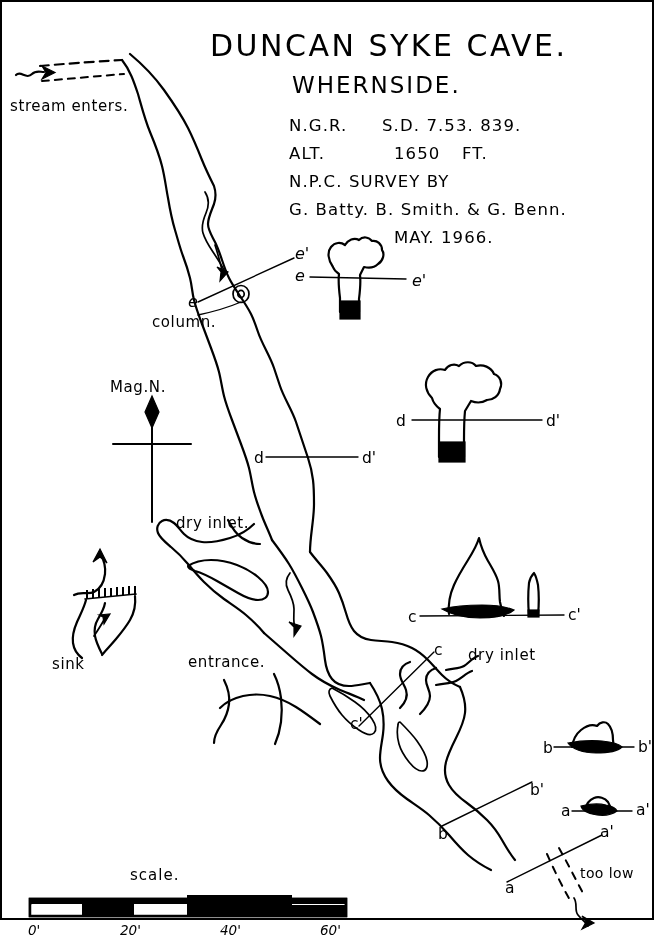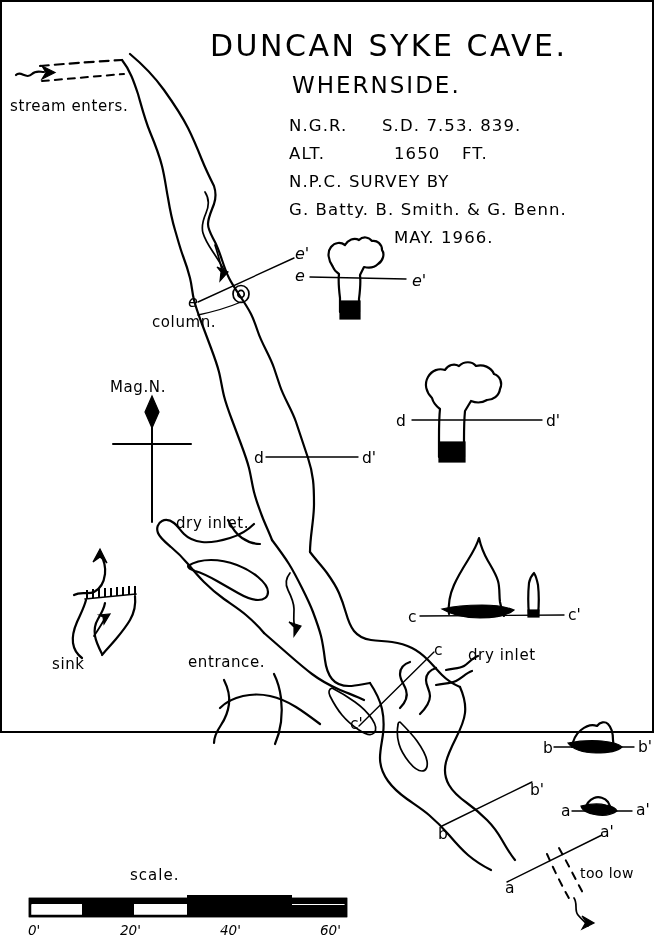--- a/index.html
+++ b/index.html
@@ -1,18 +1,18 @@
 <!DOCTYPE html>
 <html><head>
 <meta charset="utf-8">
 <style>
   html,body{margin:0;padding:0;background:#ffffff;}
   body{width:654px;height:944px;overflow:hidden;
        font-family:"DejaVu Sans", sans-serif;}
-  #sheet{position:relative;width:654px;height:733px;background:#ffffff;
+  #sheet{position:relative;width:654px;height:920px;background:#ffffff;
          box-sizing:border-box;border:2px solid #000;}
   svg{display:block;position:absolute;left:0;top:0;}
   .ink{fill:none;stroke:#000;stroke-linecap:round;stroke-linejoin:round;}
   .pw{stroke-width:2.2;}
   .pw-thin{stroke-width:1.7;}
   .sect{stroke-width:1.4;}
   .dash{stroke-dasharray:9 6;stroke-width:2.2;}
   .dash2{stroke-dasharray:7 6;stroke-width:2.0;}
   .fillblk{fill:#000;stroke:#000;stroke-width:1.2;}
   text{fill:#000;font-family:"DejaVu Sans", sans-serif;dominant-baseline:middle;}

